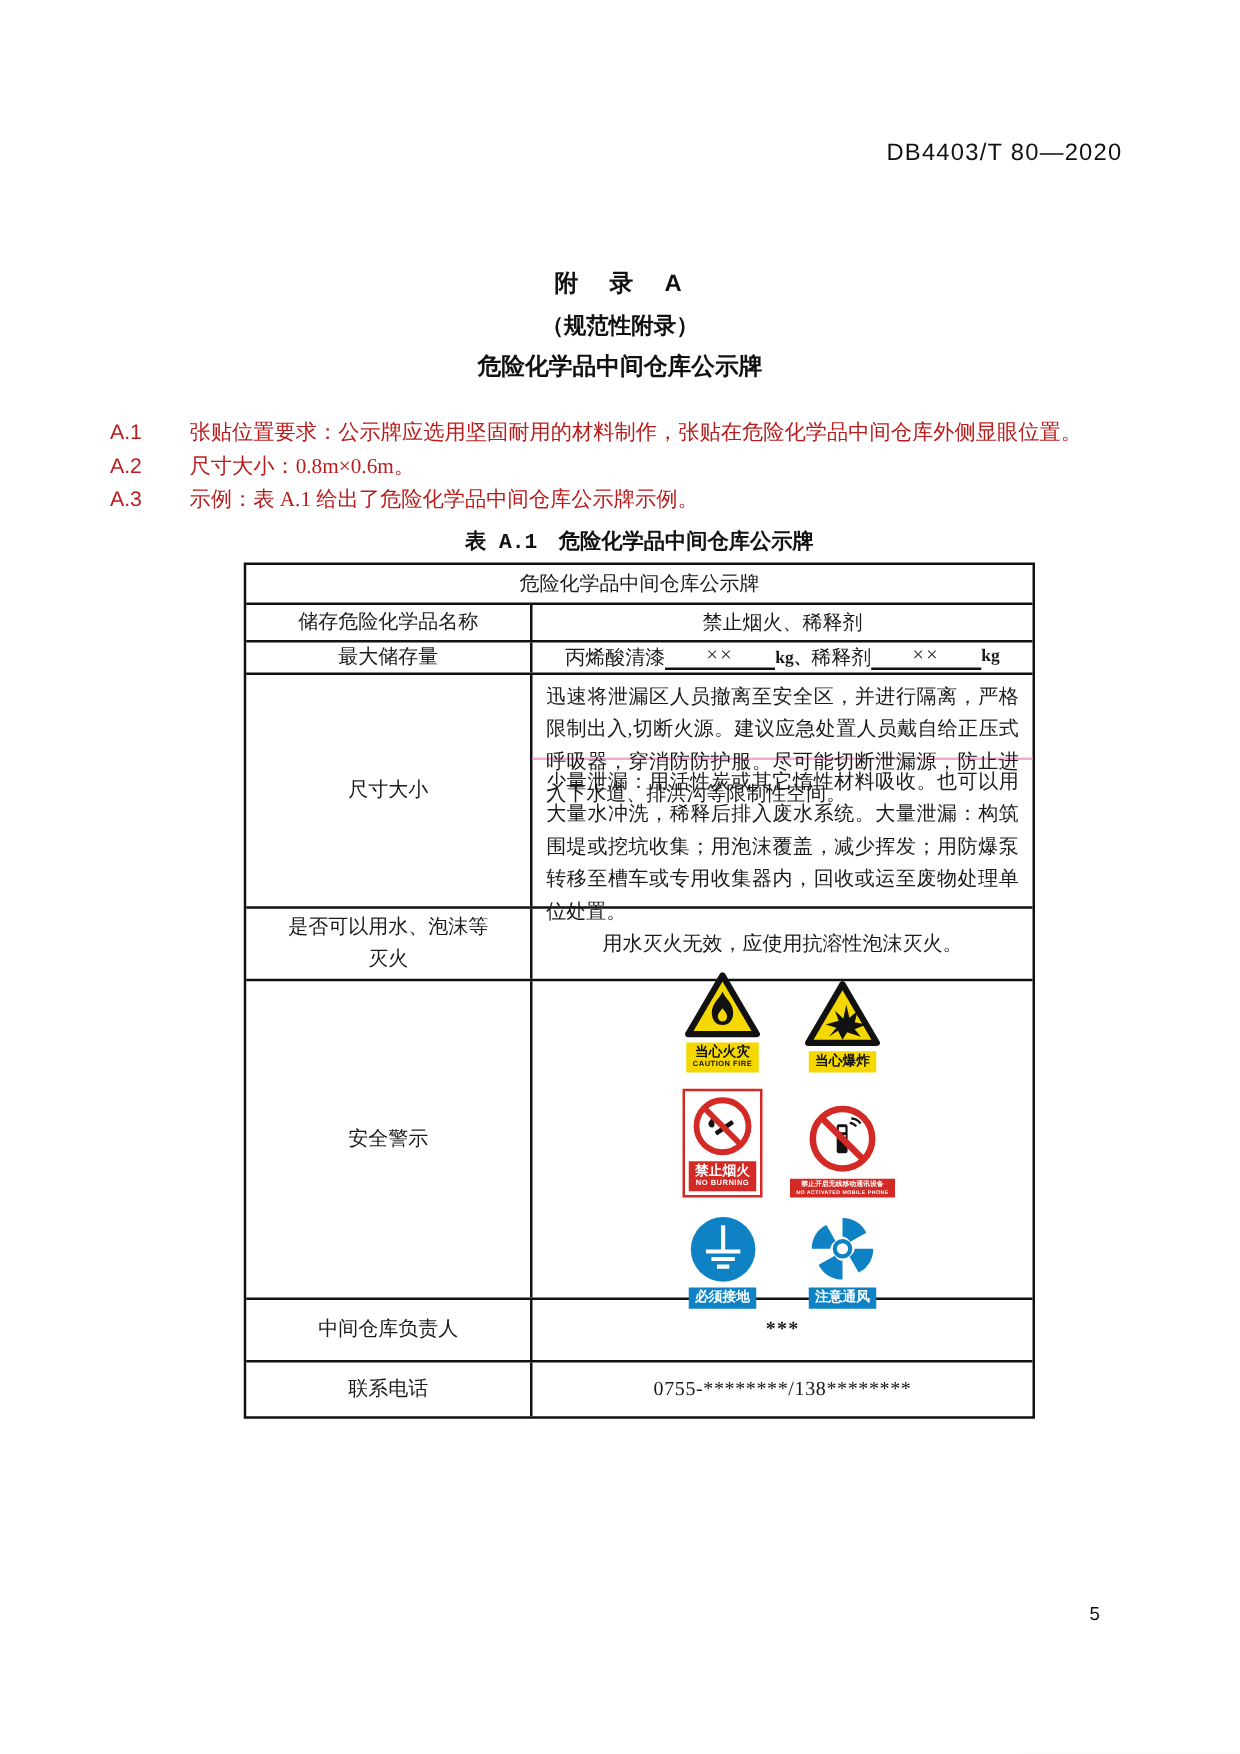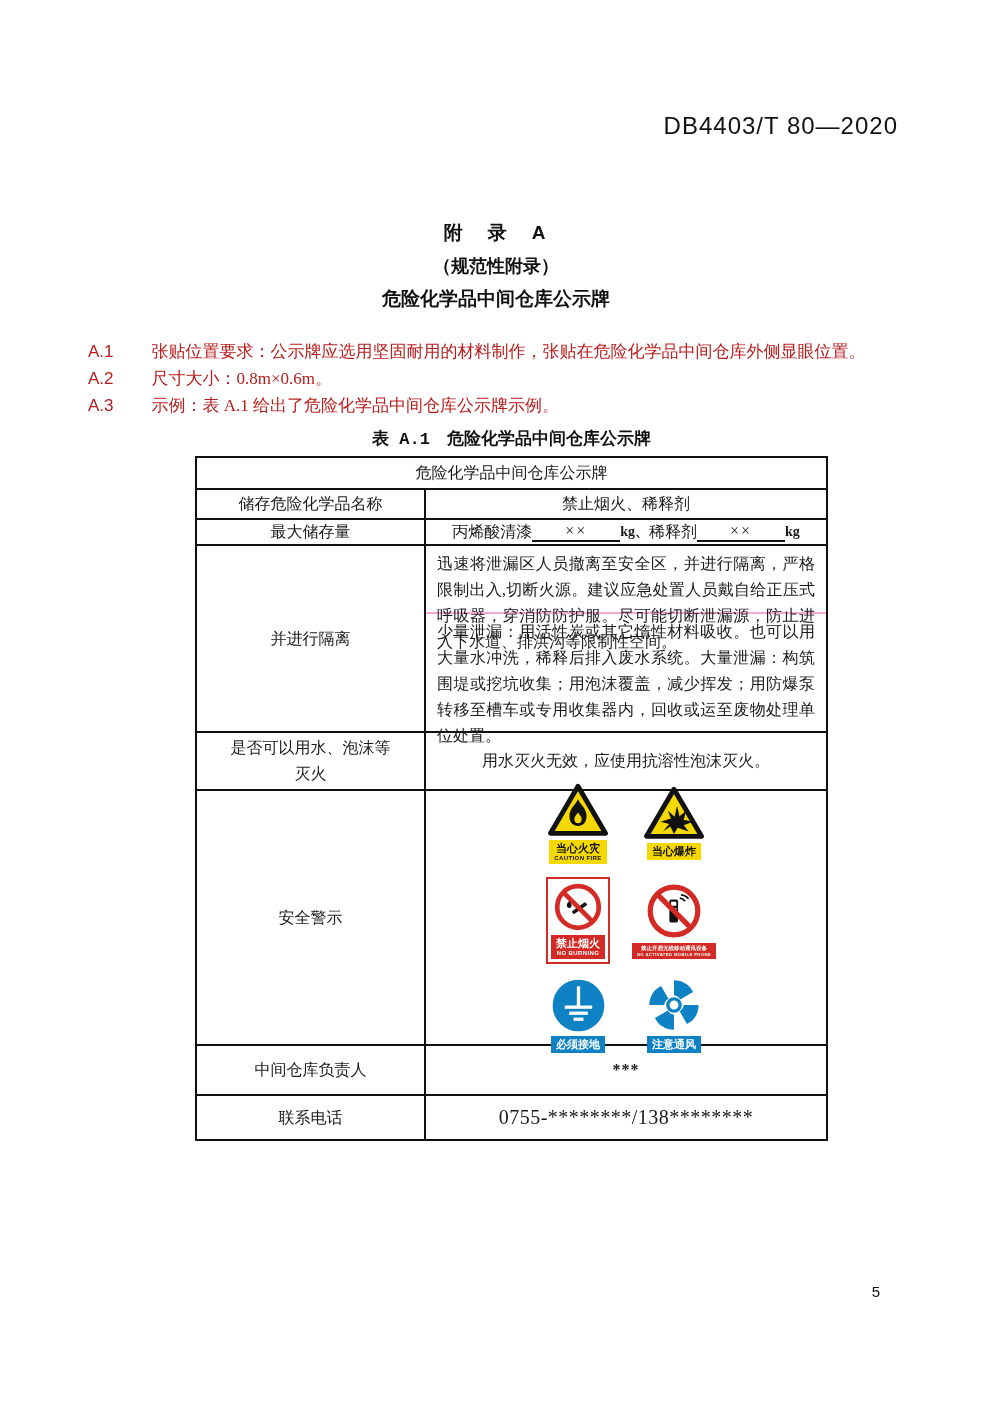--- a/index.html
+++ b/index.html
@@ -1,19 +1,19 @@
 <!DOCTYPE html>
 <html><head>
 <meta charset="utf-8">
 <style>
   * { margin:0; padding:0; box-sizing:border-box; }
   body { background:#e8e8e8; font-family:"Liberation Serif","DejaVu Serif",serif; }
   .page { position:relative; width:992px; height:1403px; background:#ffffff; margin:0 auto; color:#1a1a1a; overflow:hidden; }
 
-  .doc-header { text-align:right; padding:112px 94px 0 0; font-family:"Liberation Sans","DejaVu Sans",sans-serif; font-size:24px; letter-spacing:1px; color:#111; }
+  .doc-header { text-align:right; padding:112px 94px 0 0; font-family:"Liberation Sans","DejaVu Sans",sans-serif; font-size:19px; letter-spacing:1px; color:#111; }
 
   .appendix-title { text-align:center; margin-top:80px; font-family:"Liberation Sans","DejaVu Sans",sans-serif; font-weight:bold; color:#111; }
   .appendix-title .t1 { font-size:19px; letter-spacing:3px; }
   .appendix-title .t2 { font-size:18px; margin-top:8px; }
   .appendix-title .t3 { font-size:19px; margin-top:8px; }
 
   .clauses { margin:26px 104px 0 56px; font-size:17px; line-height:27px; color:#b91c1c; }
   .clause { text-align:justify; }
   .cnum { font-family:"Liberation Sans","DejaVu Sans",sans-serif; display:inline-block; margin-left:32px; margin-right:38px; }
 
@@ -30,34 +30,34 @@
   .sub { padding:5px 11px; text-align:justify; line-height:26px; }
   .sub1 { height:68px; border-bottom:2px solid #f9a8d4; }
   .sub2 { height:100px; }
 
   .wrap-narrow { display:inline-block; max-width:172px; }
 
   .blank { display:inline-block; min-width:88px; border-bottom:2px solid #111; text-align:center; letter-spacing:2px; }
   .kg { font-weight:bold; font-size:14px; }
 
   .signs-col { flex:1; display:flex; flex-direction:column; align-items:center; justify-content:center; gap:13px; padding:8px 0; }
-  .signs-row { display:flex; align-items:center; justify-content:center; }
+  .signs-row { display:flex; align-items:flex-end; justify-content:center; }
   .sign { display:flex; flex-direction:column; align-items:center; width:96px; }
   .band { margin-top:3px; text-align:center; font-weight:bold; padding:2px 5px; line-height:1.2; font-family:"Liberation Sans","DejaVu Sans",sans-serif; }
   .band .zh { font-size:11px; white-space:nowrap; }
   .band .zh-sm { font-size:5.5px; white-space:nowrap; }
   .band .en { font-size:6px; letter-spacing:0.4px; white-space:nowrap; }
   .band-y { background:#f5d800; color:#111; }
   .band-r { background:#d42a25; color:#fff; }
   .band-b { background:#0e82c4; color:#fff; }
   .plate { border:2px solid #d42a25; background:#fff; padding:2px 3px 3px; display:flex; flex-direction:column; align-items:center; }
   .plate .band { margin-top:2px; align-self:stretch; }
 
   .stars { font-weight:bold; letter-spacing:1px; }
-  .phone-num { font-size:20px; letter-spacing:0.5px; }
+  .phone-num { font-size:16px; letter-spacing:0.5px; }
 
   .page-number { position:absolute; top:1283px; right:112px; font-size:15px; font-family:"Liberation Sans","DejaVu Sans",sans-serif; color:#111; }
 </style>
 </head>
 <body>
 
 <div class="page">
 
   <div class="doc-header">DB4403/T 80—2020</div>
 
@@ -93,21 +93,21 @@
         <span class="blank">××</span>
         <span class="kg">kg、</span>
         <span>稀释剂</span>
         <span class="blank">××</span>
         <span class="kg">kg</span>
       </div>
     </div>
 
 
     <div class="trow h187">
-      <div class="lbl">并进行隔离</div>
+      <div class="lbl">尺寸大小</div>
       <div class="vcol">
         <div class="sub sub1">迅速将泄漏区人员撤离至安全区，并进行隔离，严格限制出入,切断火源。建议应急处置人员戴自给正压式呼吸器，穿消防防护服。尽可能切断泄漏源，防止进入下水道、排洪沟等限制性空间。</div>
         <div class="sub sub2">少量泄漏：用活性炭或其它惰性材料吸收。也可以用大量水冲洗，稀释后排入废水系统。大量泄漏：构筑围堤或挖坑收集；用泡沫覆盖，减少挥发；用防爆泵转移至槽车或专用收集器内，回收或运至废物处理单位处置。</div>
       </div>
     </div>
 
     <div class="trow h58">
       <div class="lbl">
           <span class="wrap-narrow">是否可以用水、泡沫等灭火</span>
         </div>

